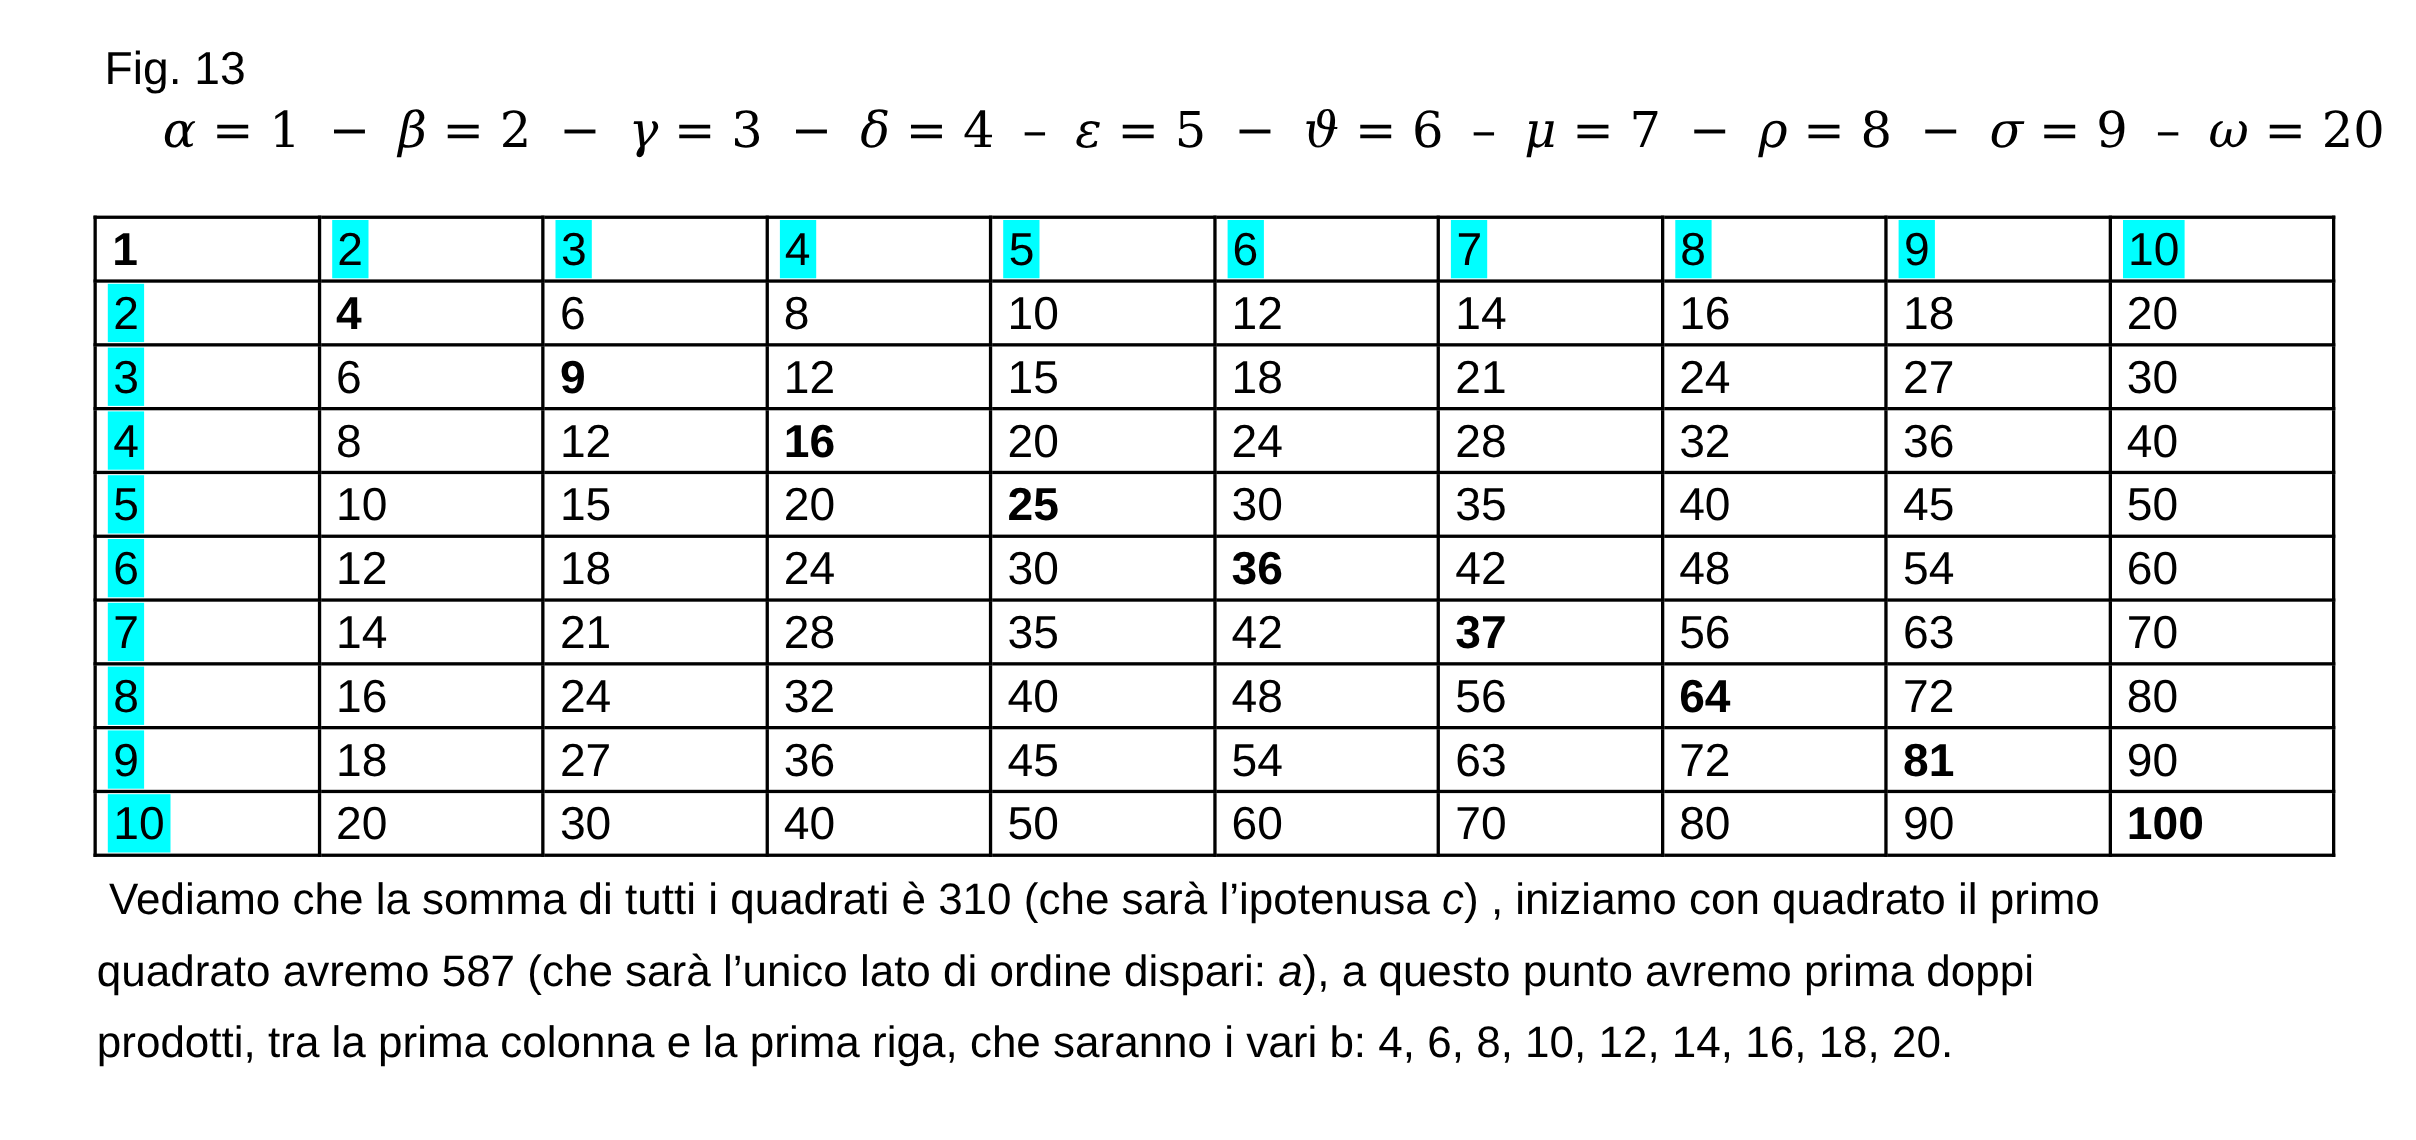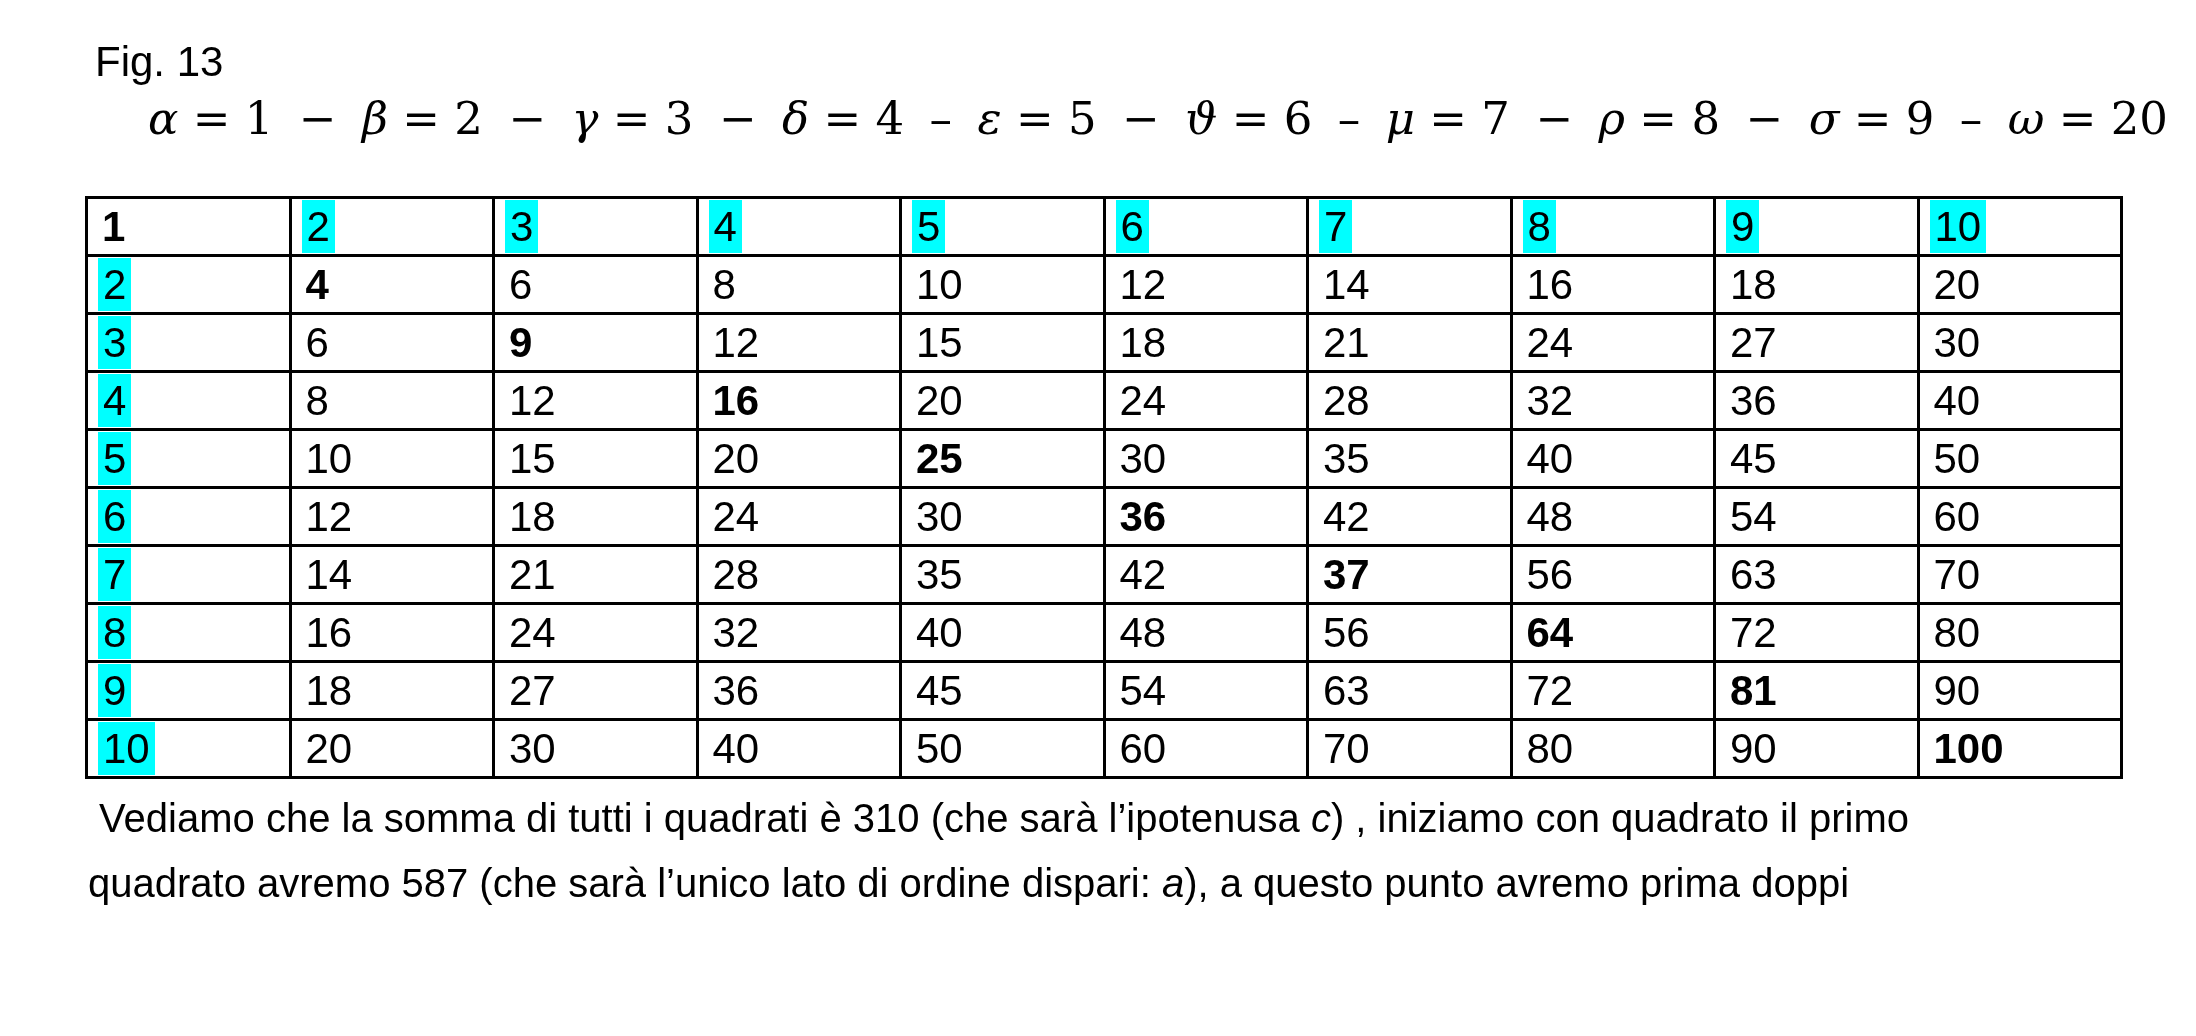--- a/index.html
+++ b/index.html
@@ -201,13 +201,14 @@
         <td><span class="cellv">80</span></td>
         <td><span class="cellv">90</span></td>
         <td><span class="cellv b">100</span></td>
       </tr>
     </tbody>
 </table>
 
 <div class="caption">
   <div class="pline"><span> Vediamo che la somma di tutti i quadrati è 310 (che sarà l’ipotenusa </span><span class="it">c</span><span>) , iniziamo con quadrato il primo</span></div>
   <div class="pline"><span>quadrato avremo 587 (che sarà l’unico lato di ordine dispari: </span><span class="it">a</span><span>), a questo punto avremo prima doppi</span></div>
+  <div class="pline"><span>prodotti, tra la prima colonna e la prima riga, che saranno i vari b: 4, 6, 8, 10, 12, 14, 16, 18, 20.</span></div>
 </div>
 
 </body></html>

